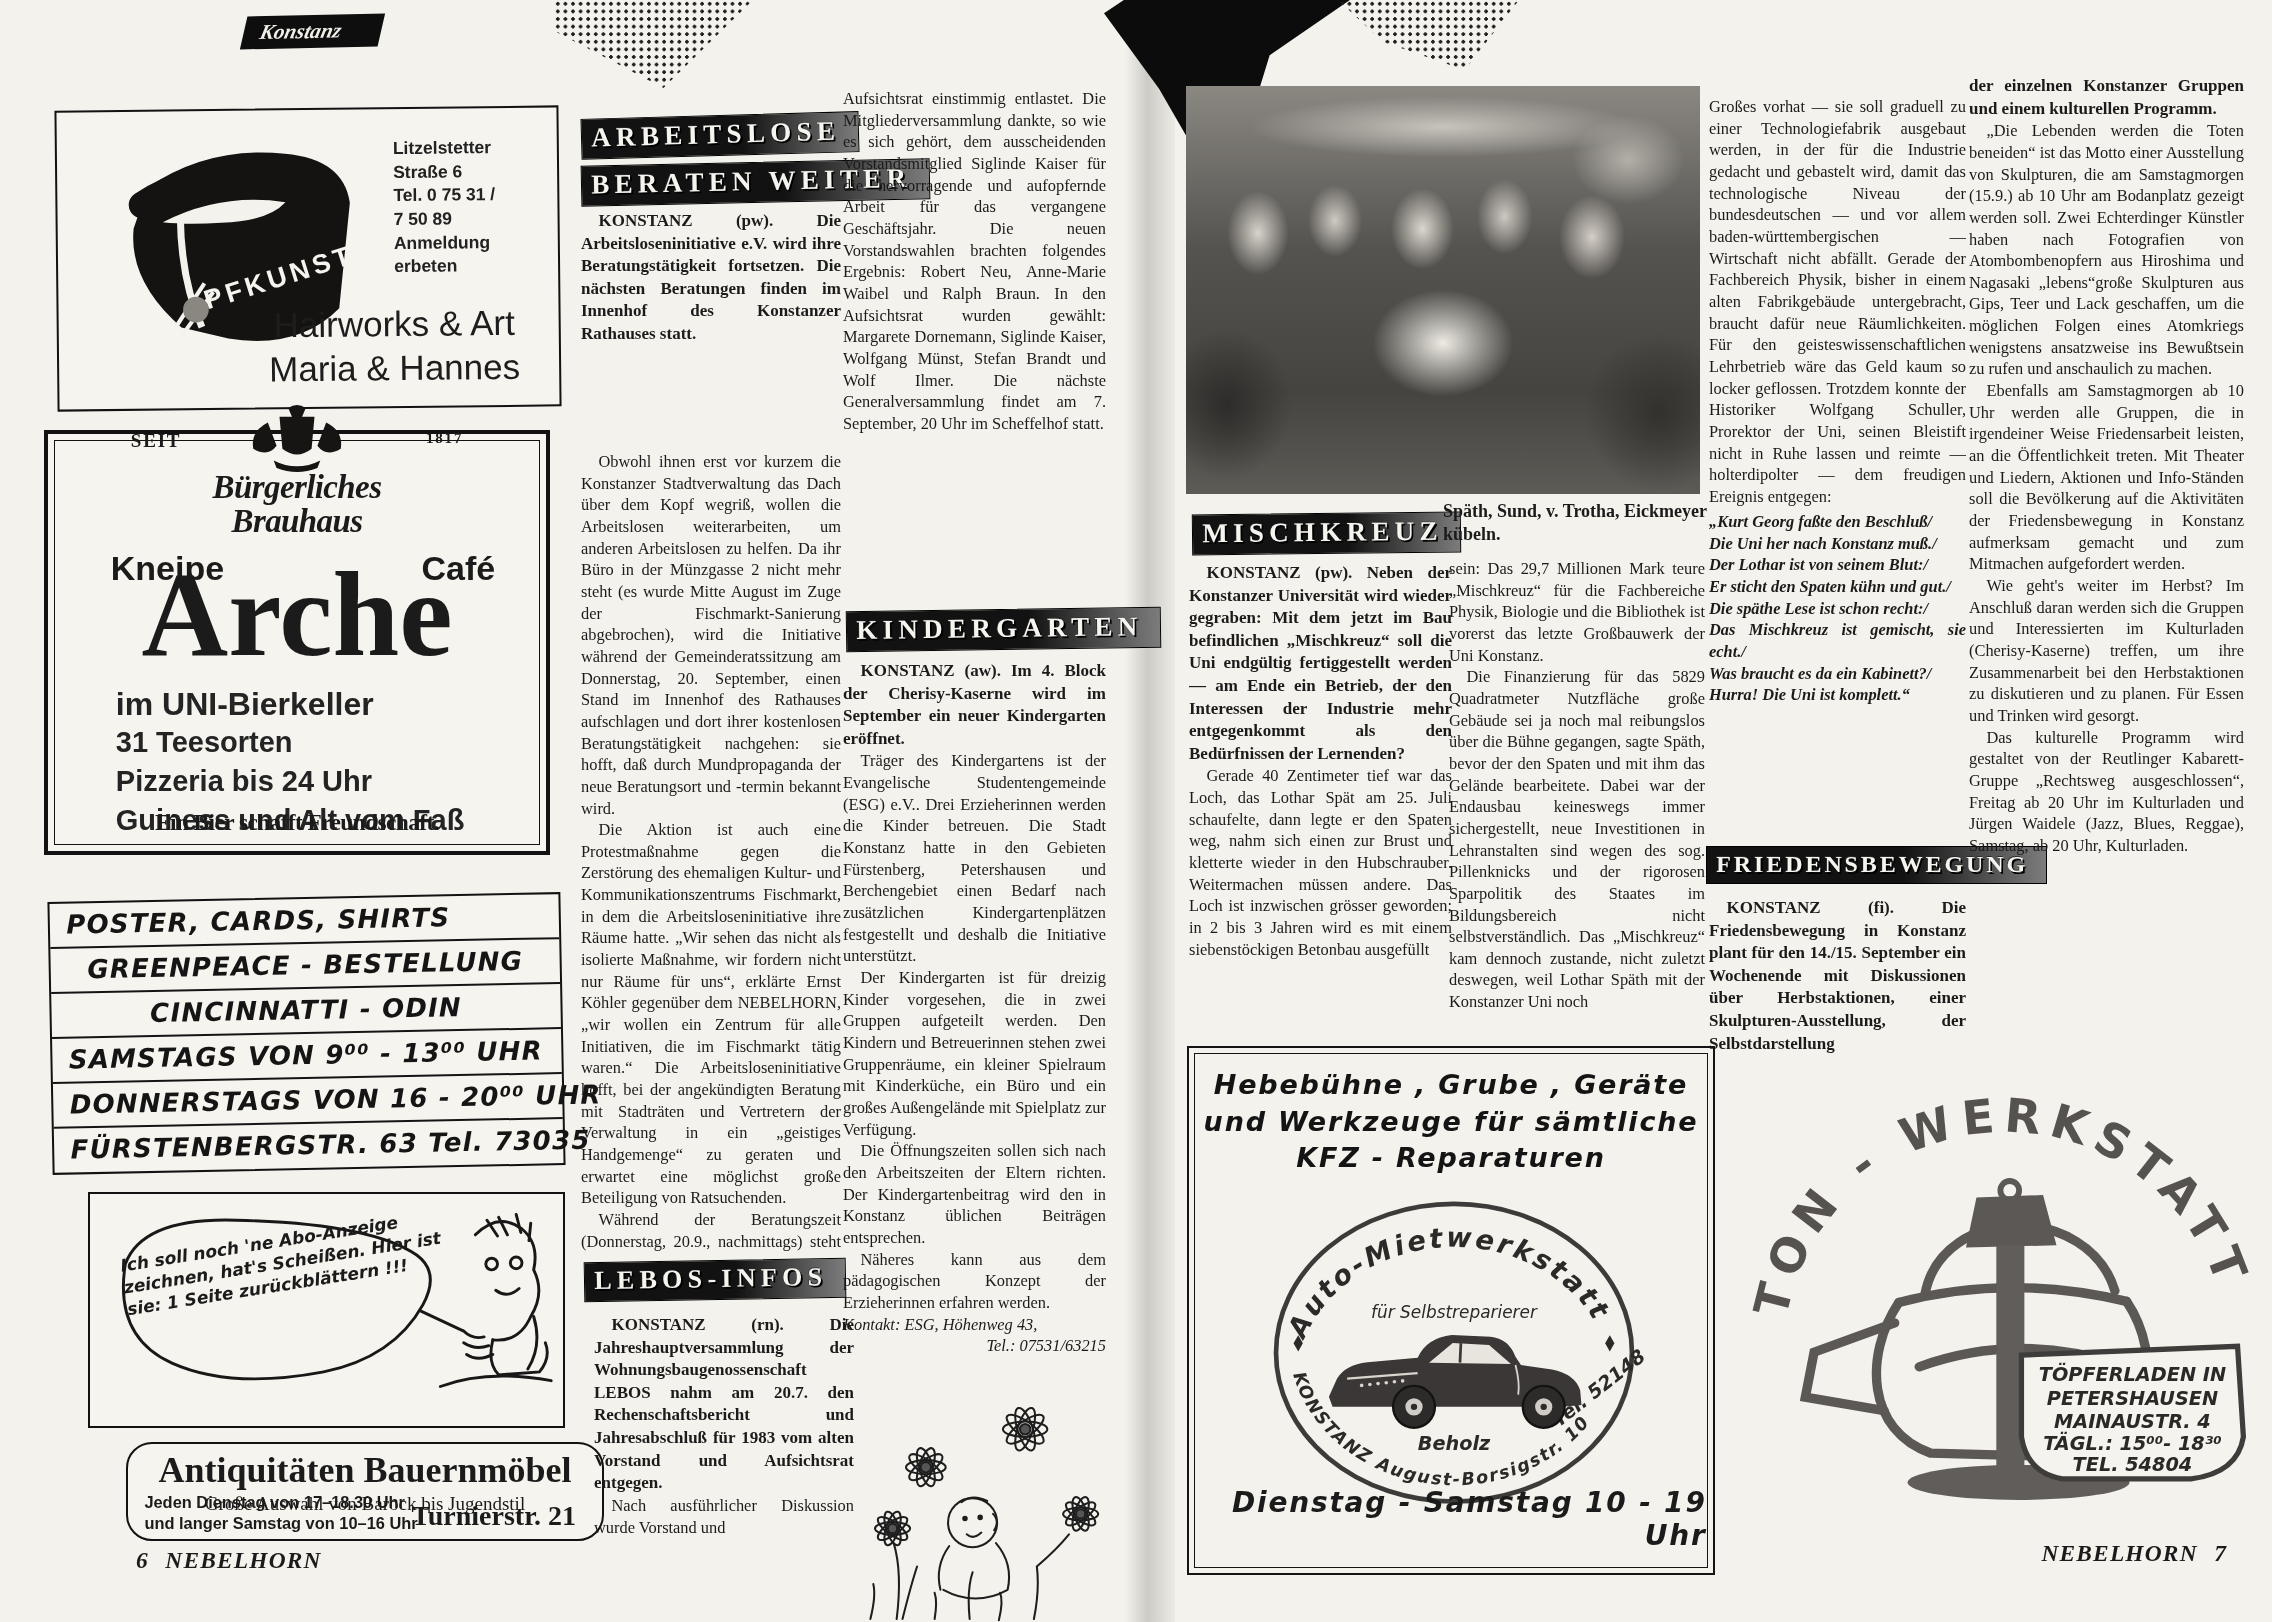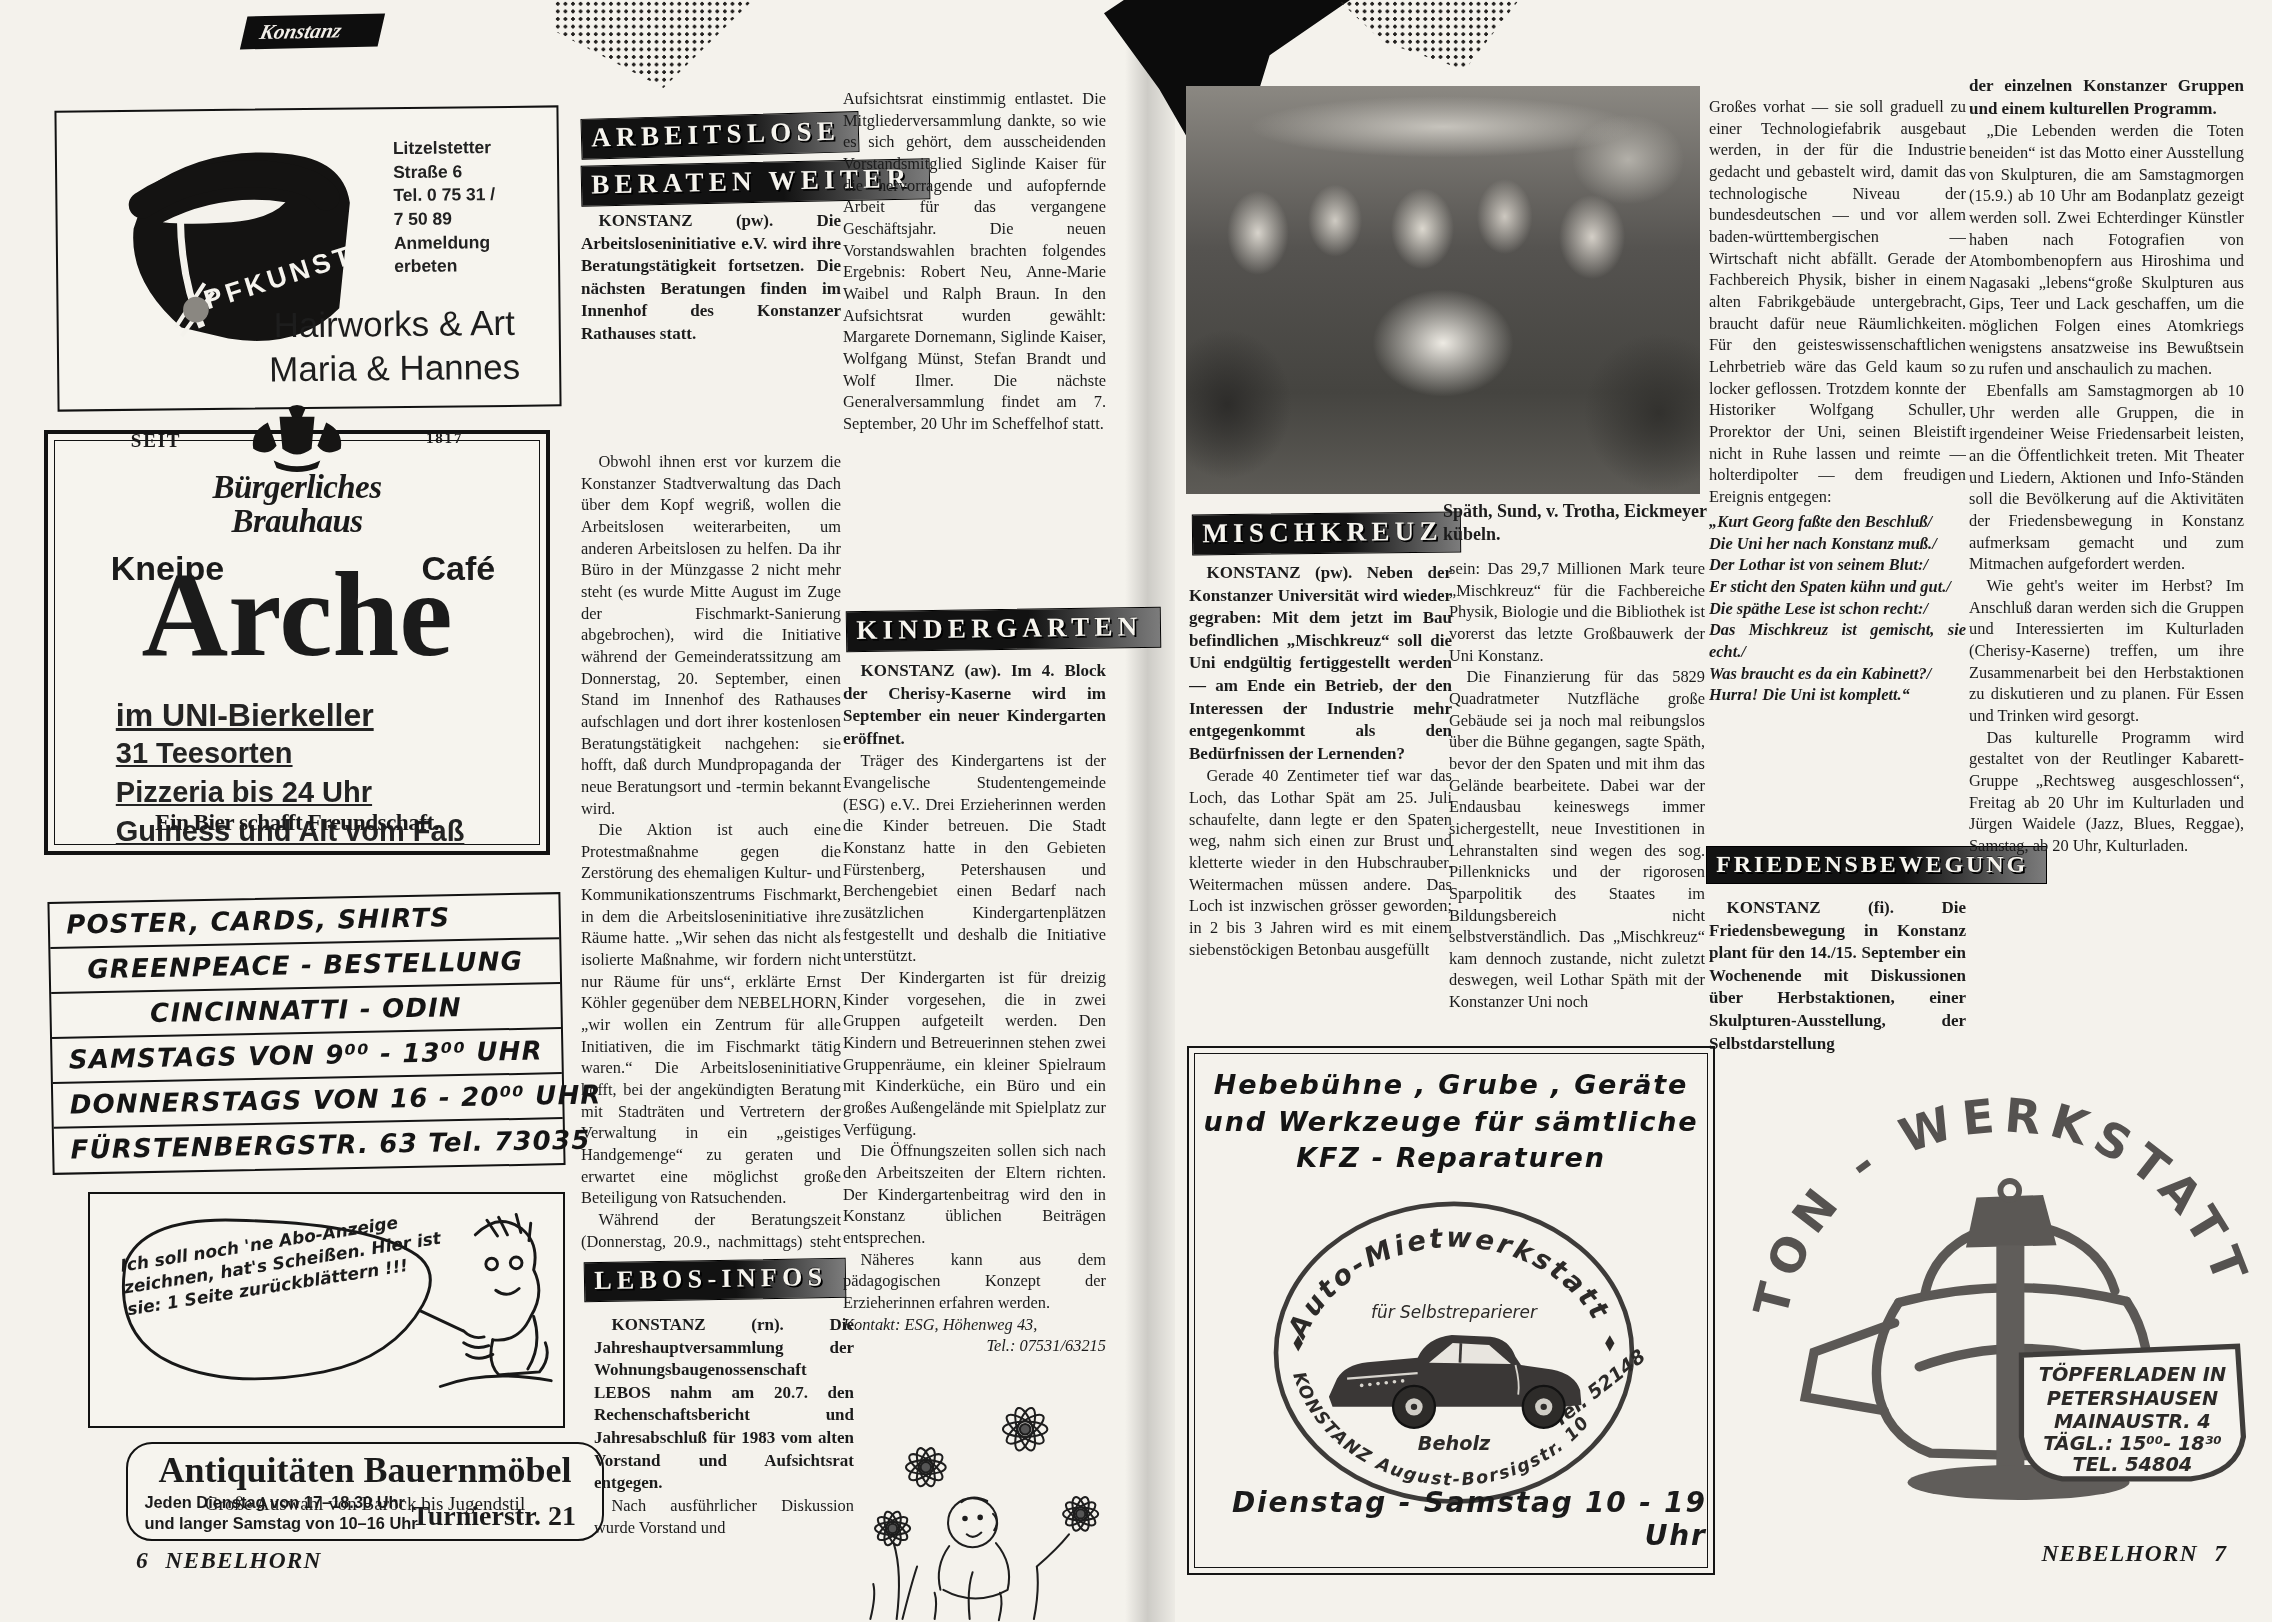--- a/index.html
+++ b/index.html
@@ -49,22 +49,22 @@
   .ad-arche{left:44px;top:430px;width:506px;height:425px;border-width:4.1px;}
   .arche-in{position:absolute;inset:5.8px;border:1.8px solid #121212;}
   .arche-seit{position:absolute;left:76px;top:-10.5px;font-size:19px;letter-spacing:1.8px;font-weight:bold;}
   .arche-year{position:absolute;right:76px;top:-10.5px;font-size:15px;letter-spacing:1.8px;font-weight:bold;}
   .arche-crest{position:absolute;left:50%;top:-36px;transform:translateX(-50%);}
   .arche-brau{position:absolute;left:0;top:29px;width:100%;text-align:center;font-weight:bold;
       font-size:33px;line-height:1.05;letter-spacing:-0.6px;font-style:italic;}
   .arche-kneipe{position:absolute;left:56px;top:108px;font-family:"Liberation Sans",sans-serif;font-size:34px;font-weight:bold;}
   .arche-cafe{position:absolute;right:44px;top:108px;font-family:"Liberation Sans",sans-serif;font-size:34px;font-weight:bold;}
   .arche-name{position:absolute;left:0;top:105px;width:100%;text-align:center;font-weight:bold;font-size:120px;}
-  .arche-lines{position:absolute;left:61px;top:256px;font-family:"Liberation Sans",sans-serif;
-      font-weight:bold;color:#242424;text-decoration:underline;}
+  .arche-lines{position:absolute;left:61px;top:245px;font-family:"Liberation Sans",sans-serif;
+      font-weight:bold;color:#242424;}
   .arche-l1{font-size:32px;} .arche-l2,.arche-l3,.arche-l4{font-size:29px;line-height:1.35;}
   .arche-slogan{position:absolute;left:0;bottom:8.2px;width:100%;text-align:center;font-weight:bold;
       font-size:23.4px;letter-spacing:-0.6px;}
 
   .ad-green{left:50px;top:897px;width:513px;height:273px;border-width:2.9px;transform:rotate(-1.1deg);}
   .gp-row{height:45px;border-bottom:2.3px solid #141414;font-size:26px;line-height:43px;
       padding-left:16.4px;white-space:nowrap;letter-spacing:1.2px;color:#151515;}
   .gp-row:last-child{border-bottom:none;}
   .gp-row.c{text-align:center;padding-left:0;}
 

